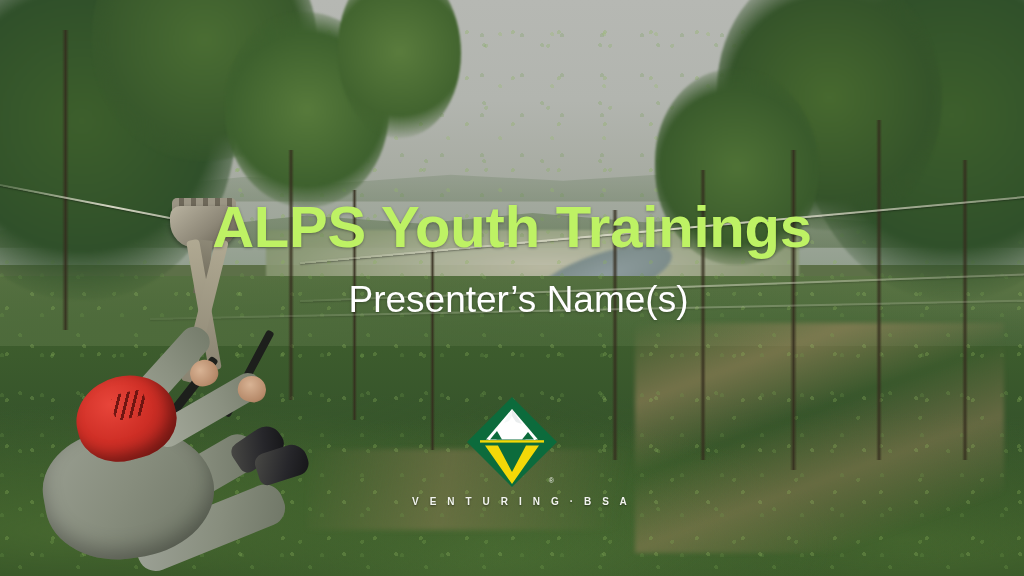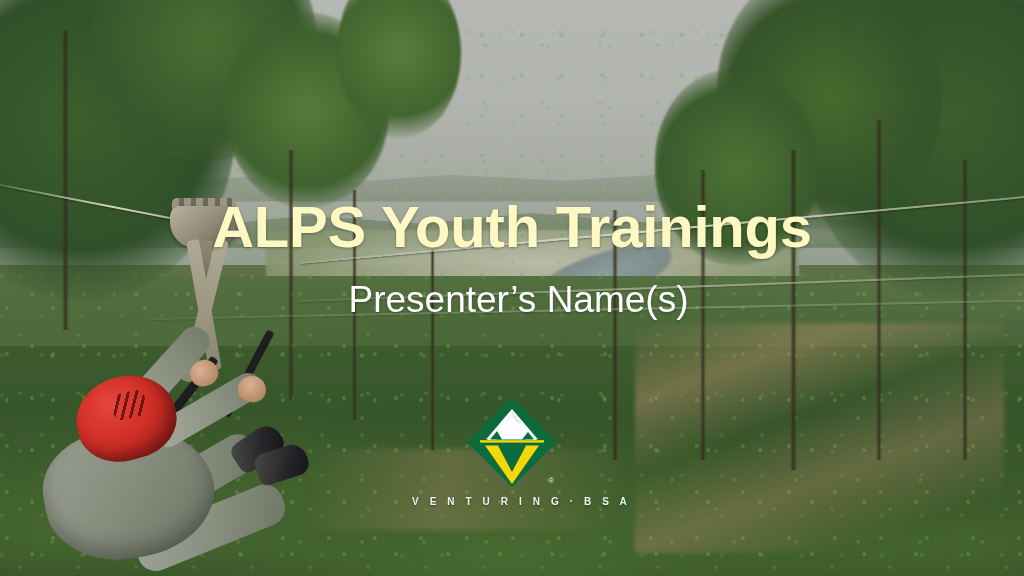--- a/index.html
+++ b/index.html
@@ -224,21 +224,21 @@
   .title-block {
     position: absolute; left: 0; top: 196px; width: 100%;
     text-align: center;
     pointer-events: none;
   }
   .slide-title {
     margin: 0;
     font-size: 58px;
     font-weight: bold;
     line-height: 1.07;
-    color: #fef9c3;
+    color: #bef264;
     letter-spacing: -.2px;
     text-shadow: 0 1px 3px rgba(0,0,0,.30);
   }
   .slide-subtitle {
     margin: 22px 0 0 13px;
     font-size: 37px;
     font-weight: normal;
     line-height: 1.1;
     color: #ffffff;
     text-shadow: 0 1px 3px rgba(0,0,0,.28);

